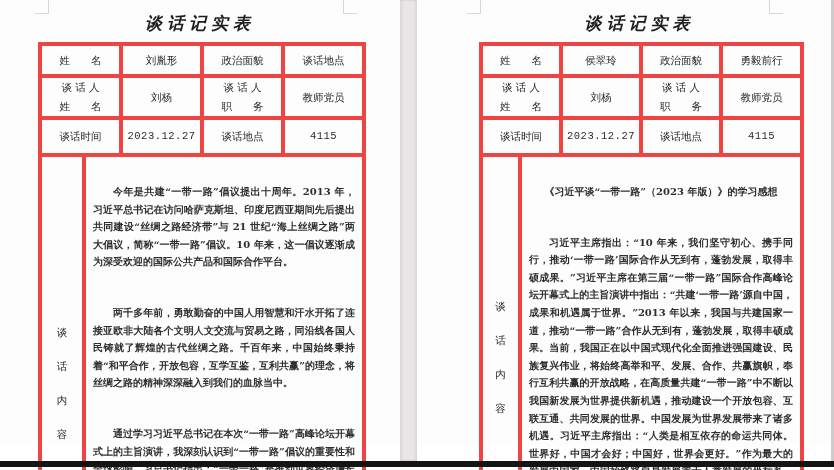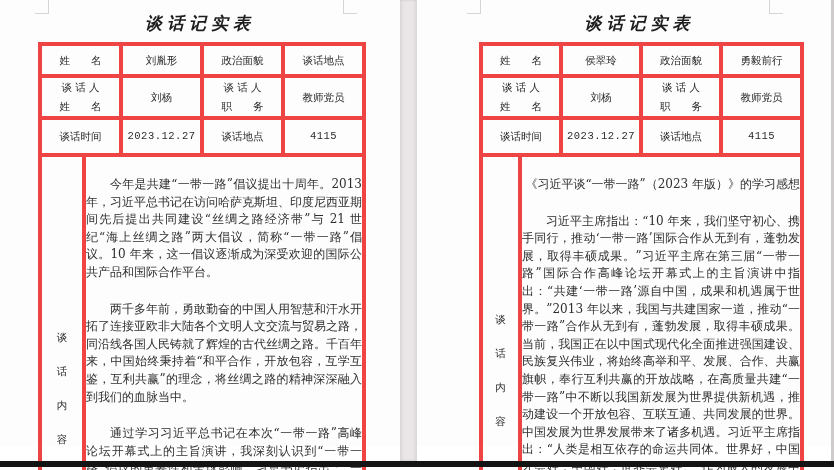--- a/index.html
+++ b/index.html
@@ -35,24 +35,24 @@
   table.form td{
     border:4px solid #ef4444;text-align:center;vertical-align:middle;
     font-size:10.5px;padding:0;overflow:hidden;white-space:pre-line;
     line-height:19px;color:#2a2a2a;
   }
   td.num{font-size:10px;letter-spacing:.5px;font-family:Liberation Mono, monospace;}
   td.content-cell{
     vertical-align:top;text-align:left;padding:3px 7px 0 8px;white-space:normal;
   }
   .para{
-    margin:0;font-size:12px;line-height:17.6px;text-align:justify;
-    text-indent:2em;color:#2e2e2e;
+    margin:7px;font-size:10px;line-height:17.6px;text-align:justify;
+    text-indent:2em;color:#2e2e2e;font-weight:bold;
   }
-  .para.heading{text-indent:0;text-align:right;}
+  .para.heading{text-indent:0;text-align:center;}
   .vlabel{
     display:flex;flex-direction:column;align-items:center;justify-content:center;
     gap:23px;height:100%;font-size:10.5px;
   }
   .vlabel span{line-height:11px;}
 </style>
 </head>
 <body>
 
 <div class="page" id="page-left">

